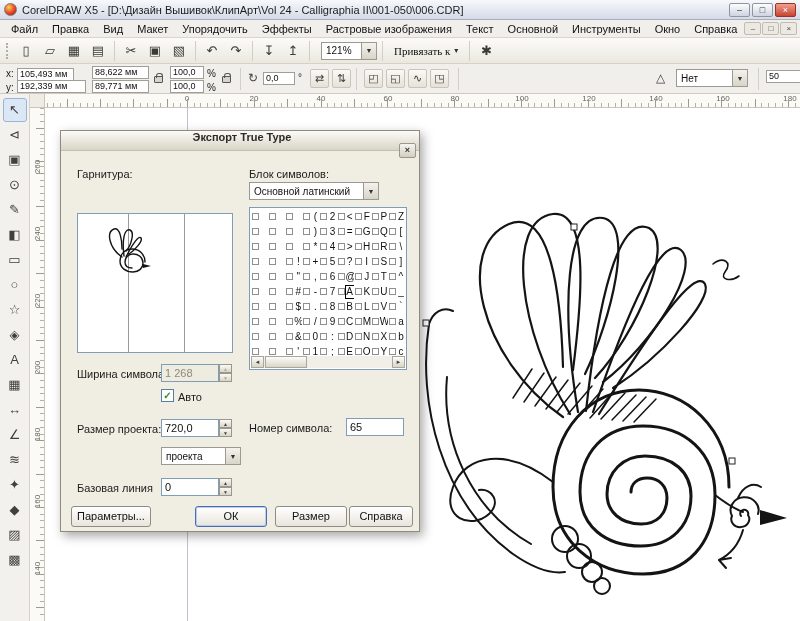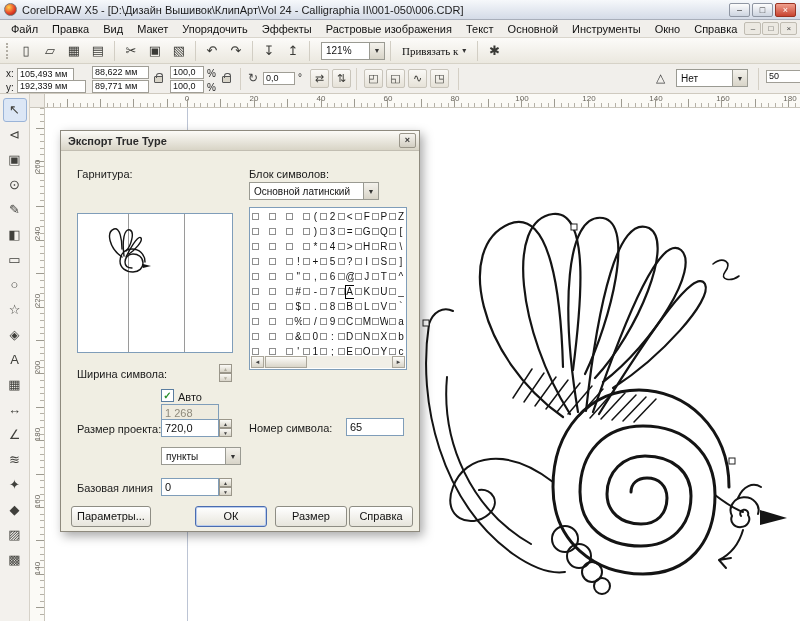--- a/index.html
+++ b/index.html
@@ -34,21 +34,21 @@
     display:flex; align-items:center; gap:2px; padding-left:4px; }
   .grip { width:3px; height:16px; border-left:2px dotted #b2aea4; margin:0 4px 0 2px; }
   .tb-group { display:flex; align-items:center; gap:2px; }
   .tb-btn { width:22px; height:22px; font-size:13px; line-height:21px; text-align:center;
     color:#3a3a36; border-radius:3px; }
   .sep { width:1px; height:20px; background:#d2cec4; margin:0 3px; }
   .combo { height:18px; background:#fff; border:1px solid #9a9a92; display:flex; align-items:center; font-size:10px; }
   .combo .val { padding:0 4px; flex:1; white-space:nowrap; overflow:hidden; }
   .combo .arrow { width:15px; height:100%; background:linear-gradient(#f4f2ec,#d8d4c8);
     border-left:1px solid #9a9a92; font-size:7px; display:flex; align-items:center; justify-content:center; color:#333; flex:none; }
-  .zoom-combo { width:64px; margin-left:6px; }
+  .zoom-combo { width:56px; margin-left:6px; }
   .tb-drop { display:flex; align-items:center; gap:4px; padding:0 6px; font-size:11px; height:20px; white-space:nowrap;font-family:Liberation Serif, serif; }
   .small-arrow { font-size:8px; color:#333; }
 
   
   .propbar { position:absolute; top:64px; left:0; right:0; height:30px; background:#f1efeb;
     border-bottom:1px solid #cfcabf; font-size:10px; }
   .pb-label { position:absolute; font-size:10px; color:#222; }
   .pb-field { position:absolute; height:13px; background:#fff; border:1px solid #a09e96;
     font-size:9px; line-height:11px; padding:0 2px; white-space:nowrap; overflow:hidden; }
   .pb-sep { position:absolute; top:4px; width:1px; height:22px; background:#d4cfc5; }
@@ -89,28 +89,28 @@
 
   
   .canvas { position:absolute; top:108px; left:45px; right:0; bottom:0; background:#fff; overflow:hidden; }
   .guideline { position:absolute; left:142px; top:0; bottom:0; width:1px; background:#bcc4d4; }
   .artwork { position:absolute; left:368px; top:84px; }
 
   
   .dialog { position:absolute; left:60px; top:130px; width:360px; height:402px; background:#f0eee3;
     border:1px solid #8e8a7e; box-shadow:3px 4px 10px rgba(0,0,0,.35); font-size:11px; }
   .dlg-title { height:20px; background:linear-gradient(#fcfbf7,#d8d4c6); border-bottom:1px solid #c2beb2;
-    display:flex; align-items:center; padding:0 3px 0 7px; font-weight:bold; color:#2a2a2a; }
+    display:flex; align-items:center; padding:0 3px 0 7px; font-weight:bold; color:#2a2a2a;flex-direction:column; }
   .dlg-close { margin-left:auto; width:17px; height:15px; border:1px solid #9a968a;
     background:linear-gradient(#f6f4ef,#d2cec2); text-align:center; line-height:13px; font-size:9px;
     border-radius:2px; color:#333; }
   .dlg-label { position:absolute; color:#1a1a1a; white-space:nowrap; }
   .input { position:absolute; border:1px solid #7f9db9; height:18px; font-size:11px; padding:0 3px;
     font-family:inherit; background:#fff; color:#111; }
-  .input.disabled { background:#eeebdf; color:#8e8a7c;margin-top:40px; }
+  .input.disabled { background:#eeebdf; color:#8e8a7c; }
   .preview-box { position:absolute; left:16px; top:82px; width:156px; height:140px; background:#fff;
     border:1px solid #7f9db9; }
   .pv-line { position:absolute; top:0; bottom:0; width:1px; background:#9a9a9a; }
   .pv-glyph { position:absolute; left:22px; top:10px; }
   .gridbox { position:absolute; left:188px; top:76px; width:158px; height:163px; background:#fff;
     border:1px solid #7f9db9; overflow:hidden; }
   .char-grid { position:absolute; left:1px; right:1px; top:1px; bottom:13px;
     display:grid; grid-template-columns:repeat(9,1fr); grid-auto-rows:15px; }
   .cell { display:flex; align-items:center; gap:1px; padding-left:1px; overflow:hidden; }
   .cb { width:7px; height:7px; border:1px solid #8f8f8f; background:#fff; flex:none; }
@@ -737,21 +737,21 @@
     <span class="dlg-label" style="left:117px;top:260px">Авто</span>
 
     <span class="dlg-label" style="left:16px;top:292px">Размер проекта:</span>
     <input class="input" style="left: 100px; top: 288px; width: 58px;" value="720,0">
     <div class="spin" style="left:158px;top:288px">
       <div class="sp">▲</div>
       <div class="sp">▼</div>
     </div>
 
     <div class="combo" style="position:absolute;left:100px;top:316px;width:80px">
-      <span class="val">пункты</span>
+      <span class="val">проекта</span>
       <span class="arrow">▼</span>
     </div>
 
     <span class="dlg-label" style="left:16px;top:351px">Базовая линия</span>
     <input class="input" style="left: 100px; top: 347px; width: 58px;" value="0">
     <div class="spin" style="left:158px;top:347px">
       <div class="sp">▲</div>
       <div class="sp">▼</div>
     </div>
 

